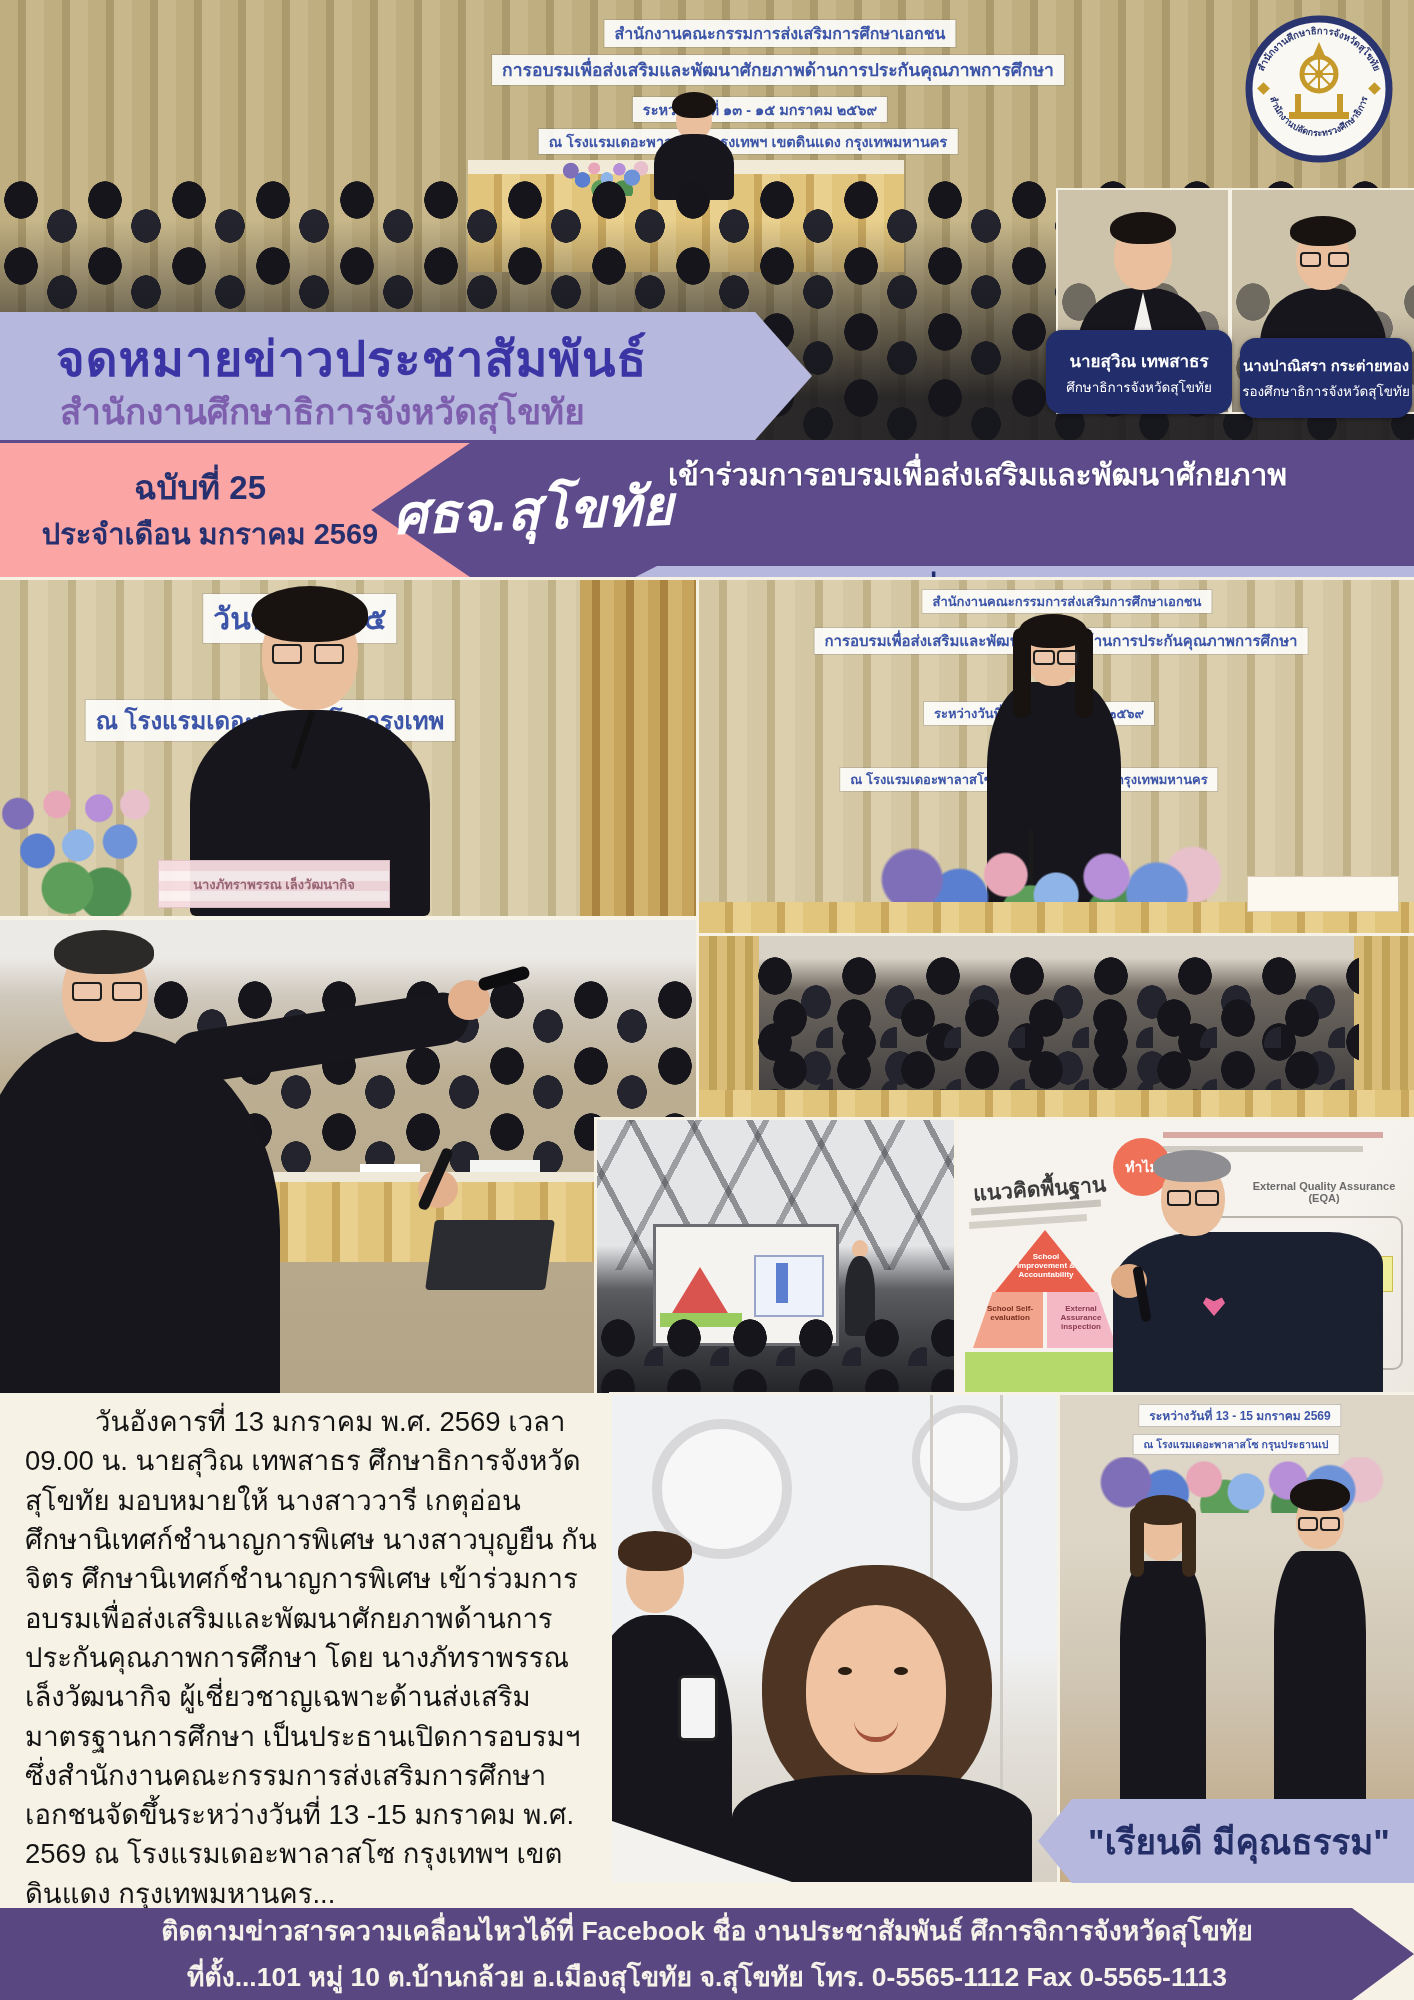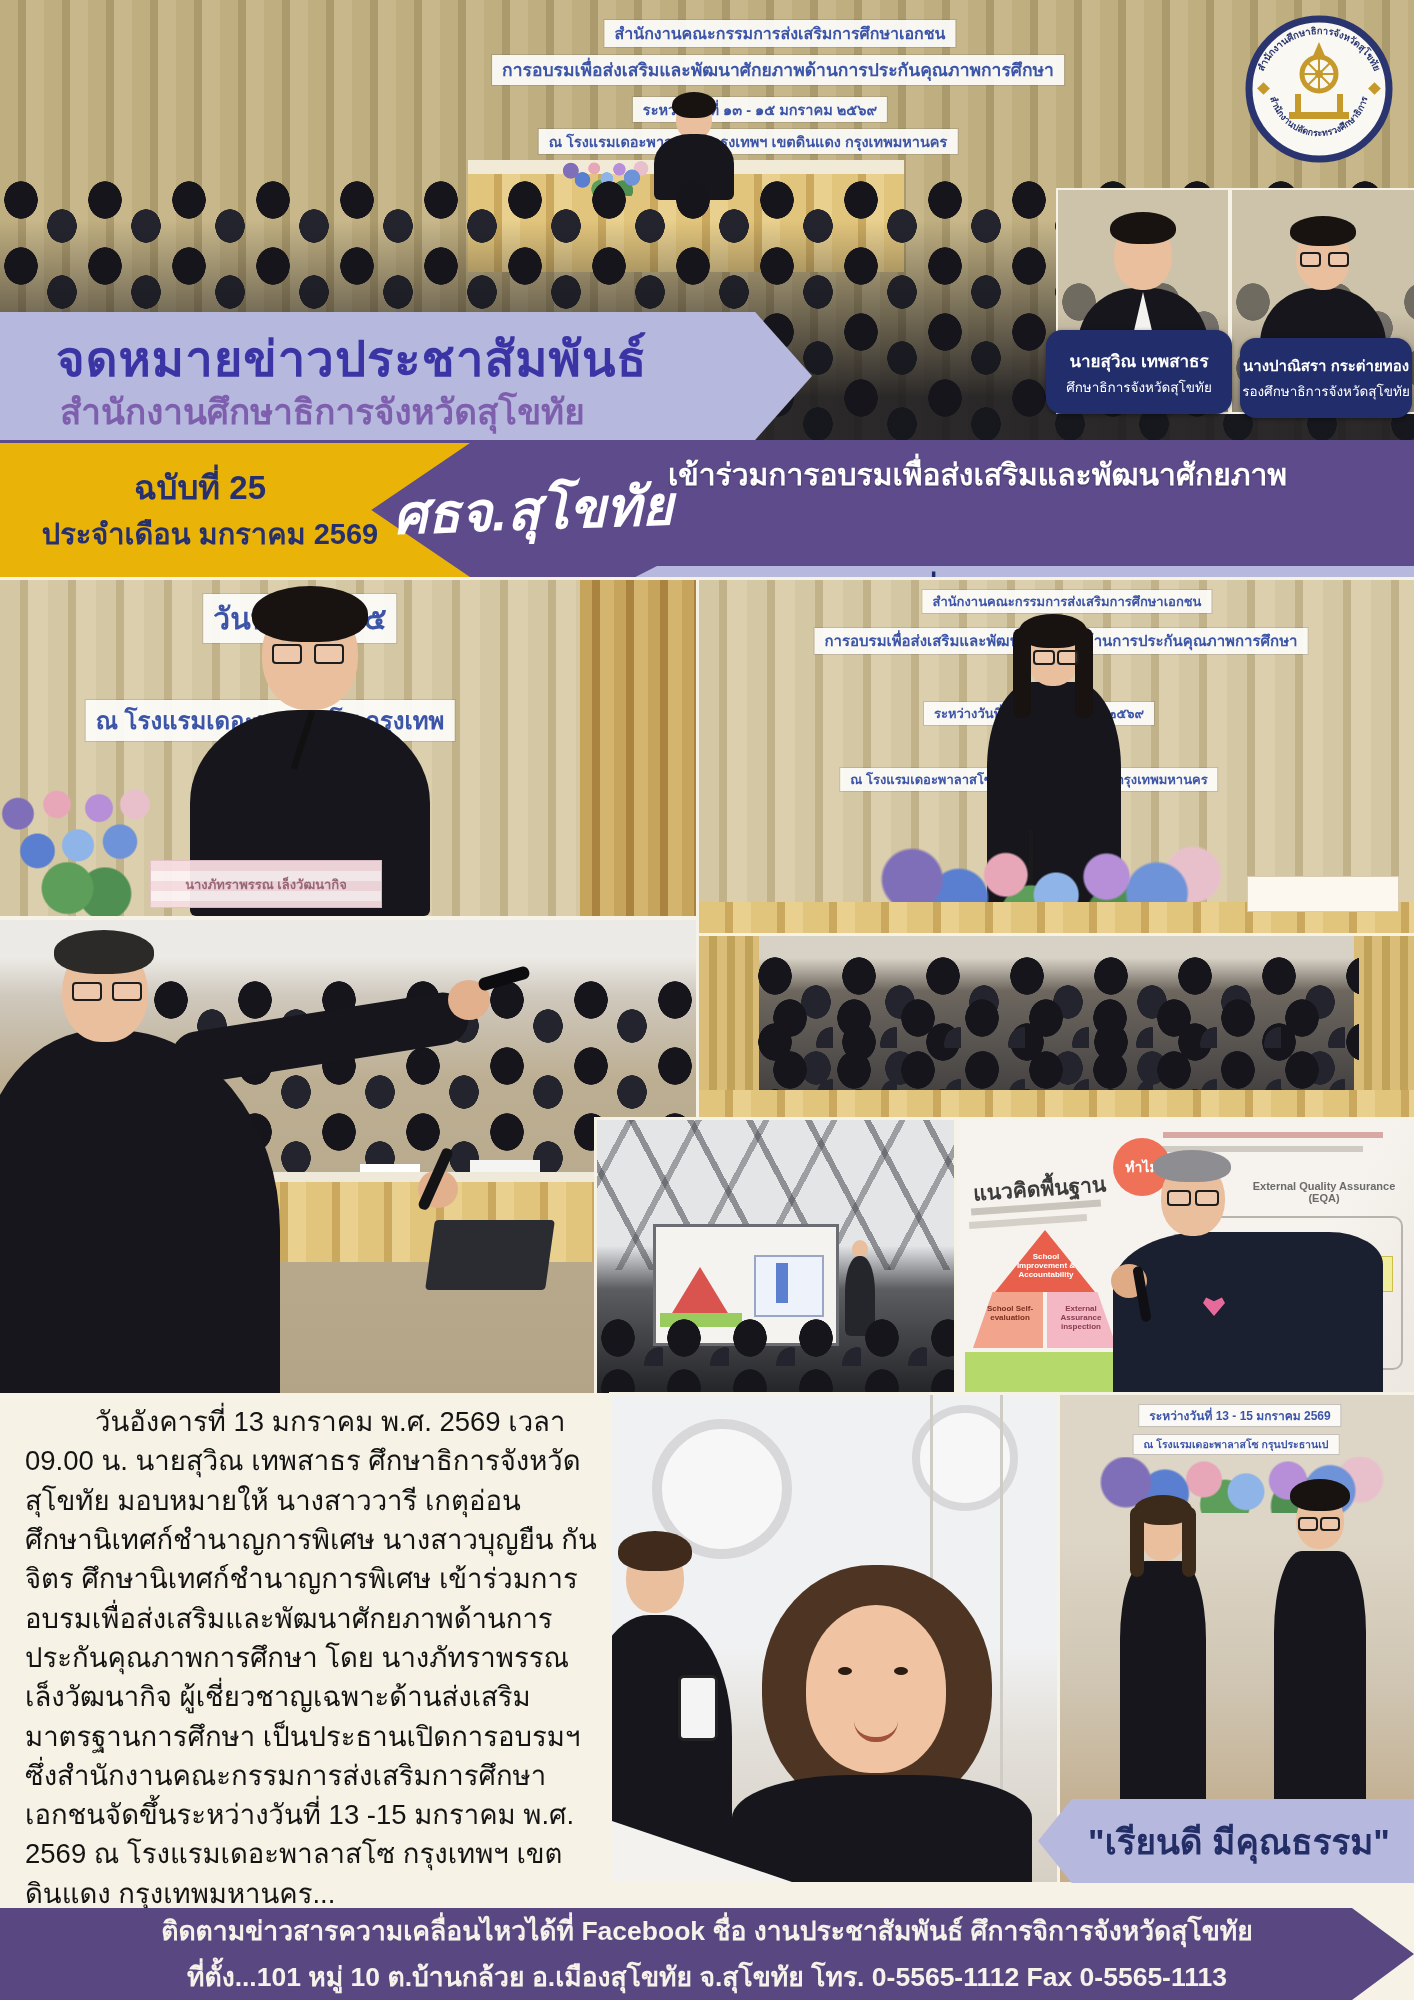--- a/index.html
+++ b/index.html
@@ -37,21 +37,21 @@
   .p-shirt{position:absolute;background:#f3f2ee;clip-path:polygon(50% 0,100% 100%,0 100%);}
   .lens{position:absolute;width:17px;height:11px;border:2px solid #1d1d1d;border-radius:4px;background:rgba(255,255,255,.15);}
 
   
   .mast{left:0;top:312px;width:812px;height:128px;background:#b6b8de;
         clip-path:polygon(0 0,93% 0,100% 50%,93% 100%,0 100%);}
   .mast-title{position:absolute;left:56px;top:8px;font-size:49px;font-weight:800;color:#3a34a4;letter-spacing:1px;}
   .mast-sub{position:absolute;left:60px;top:72px;font-size:35px;font-weight:800;color:#7e5fae;}
 
   .band{left:0;top:440px;width:1414px;height:140px;background:#5d4b8c;}
-  .creambox{left:0;top:443px;width:470px;height:134px;background:#eab308;
+  .creambox{left:0;top:443px;width:470px;height:134px;background:#fca5a5;
         clip-path:polygon(0 0,100% 0,79% 50%,100% 100%,0 100%);}
   .issue-no{position:absolute;left:0;top:18px;width:400px;text-align:center;font-size:33px;font-weight:bold;color:#27306e;}
   .issue-month{position:absolute;left:0;top:68px;width:420px;text-align:center;font-size:29px;font-weight:bold;color:#27306e;}
   .org-badge{left:398px;top:448px;width:270px;height:124px;color:#ffffff;font-size:54px;font-weight:800;
         font-style:italic;display:flex;align-items:center;justify-content:center;transform:rotate(-2deg);}
   .headline{left:668px;top:450px;width:740px;color:#ffffff;font-weight:800;font-size:30px;line-height:1.65;
         text-shadow:0 1px 2px rgba(0,0,0,.35);}
 
   .dateban{left:600px;top:566px;width:814px;height:58px;background:#b6b8de;
         clip-path:polygon(0 50%,7% 0,100% 0,100% 100%,7% 100%);
@@ -192,21 +192,21 @@
 
     <div class="abs" style="left:150px;top:10px;width:320px;height:326px;">
       <div class="p-body" style="left:40px;top:120px;width:240px;height:206px;"></div>
       <div class="p-head" style="left:112px;top:8px;width:96px;height:112px;"></div>
       <div class="p-hair" style="left:102px;top:-4px;width:116px;height:56px;"></div>
       <div class="lens" style="left:122px;top:54px;width:26px;height:16px;"></div>
       <div class="lens" style="left:164px;top:54px;width:26px;height:16px;"></div>
       <div class="abs" style="left:150px;top:120px;width:6px;height:60px;background:#111;transform:rotate(18deg);"></div>
     </div>
 
-    <div class="abs" style="left:150px;top:280px;width:230px;height:46px;background:repeating-linear-gradient(180deg,#f6dde2 0 10px,#fdf3f5 10px 20px);
+    <div class="abs" style="left:158px;top:280px;width:230px;height:46px;background:repeating-linear-gradient(180deg,#f6dde2 0 10px,#fdf3f5 10px 20px);
          display:flex;align-items:center;justify-content:center;color:#a06a7a;font-size:13px;font-weight:bold;opacity:.95;border:1px solid #e4c2ca;">นางภัทราพรรณ เล็งวัฒนากิจ</div>
   </div>
 
   <div class="ph" style="left:0;top:920px;width:697px;height:473px;background:linear-gradient(180deg,#eceae6 0 8%,#cfc8bd 16%,#bcae92 34%,#b4a487 100%);">
     <div class="abs heads" style="left:150px;top:58px;width:547px;height:200px;"></div>
     <div class="abs goldcloth" style="left:150px;top:252px;width:547px;height:80px;border-top:10px solid #efe9da;"></div>
     <div class="abs" style="left:360px;top:244px;width:60px;height:8px;background:#fff;"></div>
     <div class="abs" style="left:470px;top:240px;width:70px;height:12px;background:#f4f4f2;"></div>
     <div class="abs" style="left:430px;top:300px;width:120px;height:70px;background:#2a2c31;border-radius:4px;transform:skewX(-8deg);"></div>
 

